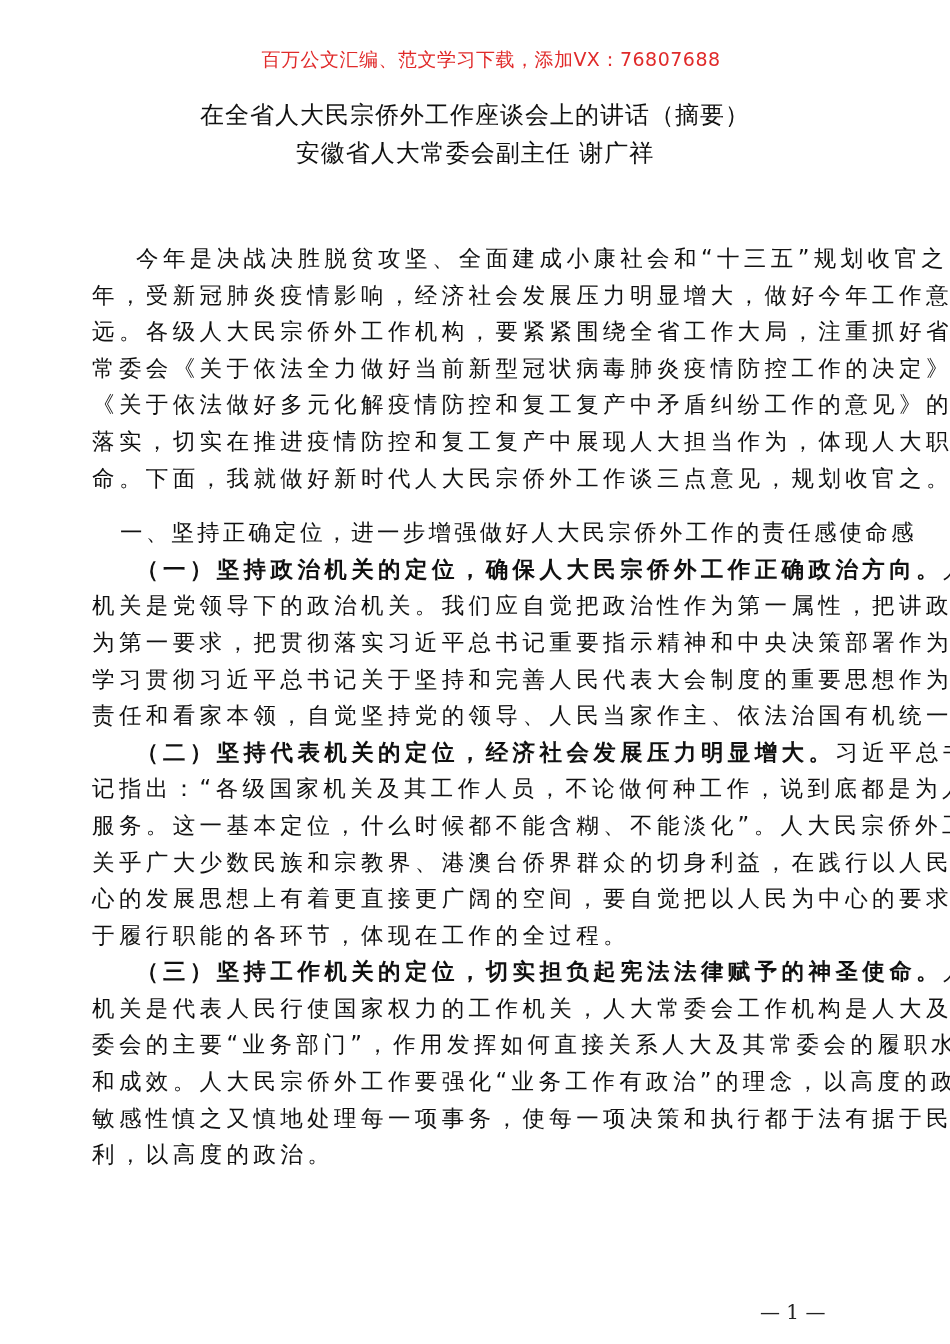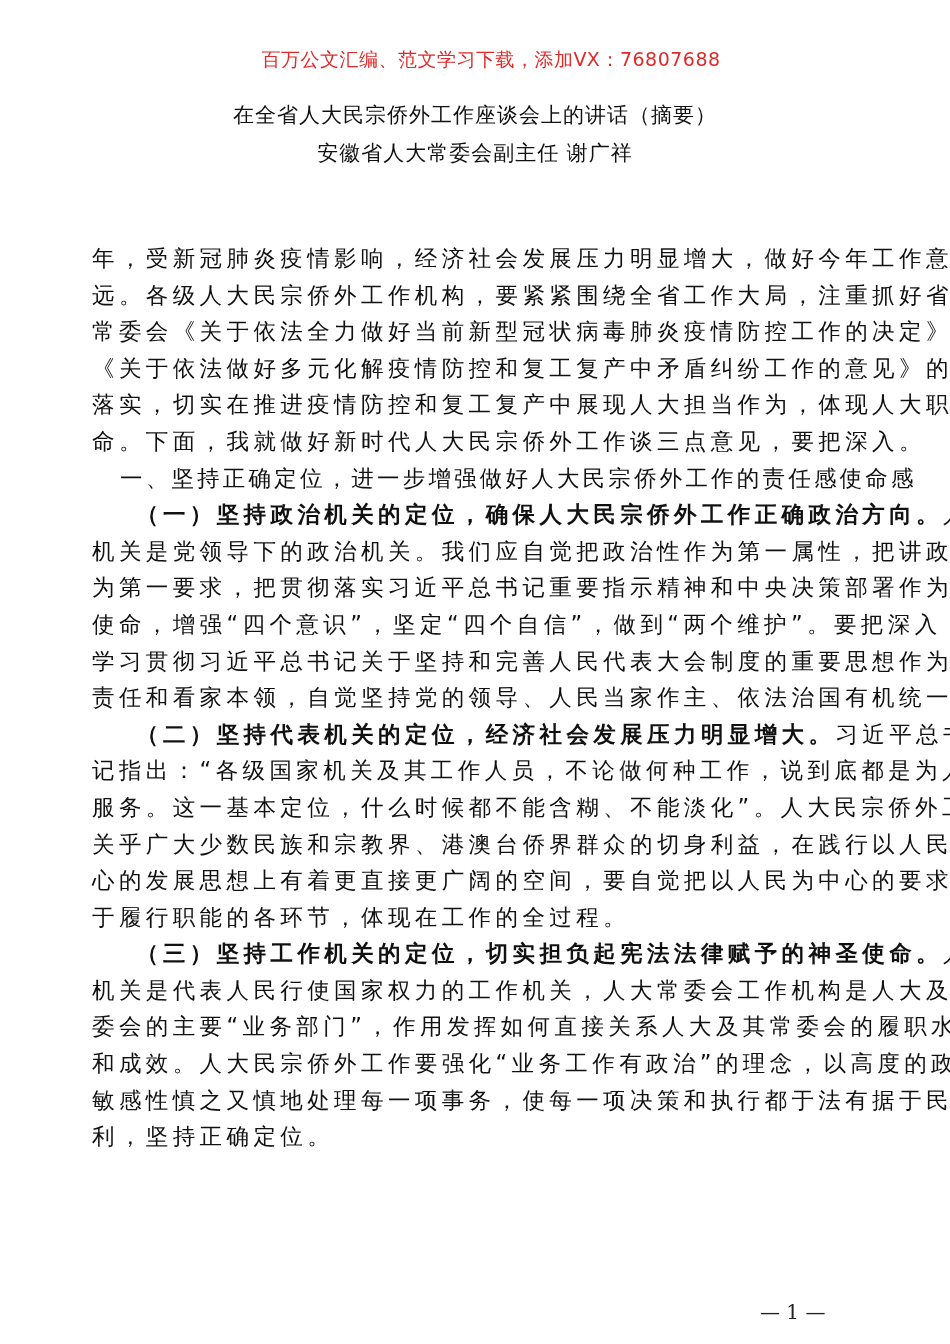--- a/index.html
+++ b/index.html
@@ -1,73 +1,73 @@
 <!DOCTYPE html>
 <html><head>
 <meta charset="utf-8">
 <style>
   html, body { margin: 0; padding: 0; background: #ffffff; }
   body { width: 950px; height: 1344px; position: relative; overflow: hidden;
          font-family: "DejaVu Sans", "Liberation Sans", sans-serif; color: #1a1a1a; }
   .banner { position: absolute; top: 44px; left: 16px; width: 950px; text-align: center;
             font-size: 19px; line-height: 30px; color: #e02a2a; letter-spacing: 0.5px; }
   .title-block { position: absolute; top: 96px; left: 0; width: 950px; text-align: center; }
-  .title-line { font-size: 21px; line-height: 38px; height: 38px; letter-spacing: 1px; color: #111; }
+  .title-line { font-size: 24px; line-height: 38px; height: 38px; letter-spacing: 1px; color: #111; }
   .body { position: absolute; top: 240px; left: 92px; width: 770px; }
   .line { font-size: 22.5px; line-height: 36.6px; height: 36.6px; white-space: nowrap;
           letter-spacing: 4.4px; color: #111; }
   .indent { padding-left: 44px; }
-  .heading1 { padding-left: 28px; letter-spacing: 3.2px; }
+  .heading1 { padding-left: 28px; letter-spacing: 3.2px; margin-top: 18px; }
   .bold { font-weight: bold; }
   .pagenum { position: absolute; top: 1300px; left: 760px; font-family: "DejaVu Serif", serif;
              font-size: 20px; color: #222; }
 </style>
 </head>
 <body>
 
 <div class="banner">百万公文汇编、范文学习下载，添加VX：76807688</div>
 
 <div class="title-block">
   <div class="title-line">在全省人大民宗侨外工作座谈会上的讲话（摘要）</div>
   <div class="title-line">安徽省人大常委会副主任  谢广祥</div>
 </div>
 
 <div class="body">
   <div>
+    <div class="line indent">今年是决战决胜脱贫攻坚、全面建成小康社会和“十三五”规划收官之</div>
     <div class="line">年，受新冠肺炎疫情影响，经济社会发展压力明显增大，做好今年工作意义深</div>
     <div class="line">远。各级人大民宗侨外工作机构，要紧紧围绕全省工作大局，注重抓好省人大</div>
     <div class="line">常委会《关于依法全力做好当前新型冠状病毒肺炎疫情防控工作的决定》和</div>
     <div class="line">《关于依法做好多元化解疫情防控和复工复产中矛盾纠纷工作的意见》的贯彻</div>
     <div class="line">落实，切实在推进疫情防控和复工复产中展现人大担当作为，体现人大职责使</div>
-    <div class="line">命。下面，我就做好新时代人大民宗侨外工作谈三点意见，要把深入。</div>
+    <div class="line">命。下面，我就做好新时代人大民宗侨外工作谈三点意见，规划收官之。</div>
   </div>
 
   <div class="line heading1">一、坚持正确定位，进一步增强做好人大民宗侨外工作的责任感使命感</div>
 
   <div>
     <div class="line indent"><span class="bold">（一）坚持政治机关的定位，确保人大民宗侨外工作正确政治方向。</span><span>人大</span></div>
     <div class="line">机关是党领导下的政治机关。我们应自觉把政治性作为第一属性，把讲政治作</div>
     <div class="line">为第一要求，把贯彻落实习近平总书记重要指示精神和中央决策部署作为第一</div>
-    <div class="line">使命，增强“四个意识”，坚定“四个自信”，做到“两个维护”。要把深入</div>
     <div class="line">学习贯彻习近平总书记关于坚持和完善人民代表大会制度的重要思想作为政治</div>
     <div class="line">责任和看家本领，自觉坚持党的领导、人民当家作主、依法治国有机统一，确</div>
   </div>
 
   <div>
     <div class="line indent"><span class="bold">（二）坚持代表机关的定位，经济社会发展压力明显增大。</span><span>习近平总书</span></div>
     <div class="line">记指出：“各级国家机关及其工作人员，不论做何种工作，说到底都是为人民</div>
     <div class="line">服务。这一基本定位，什么时候都不能含糊、不能淡化”。人大民宗侨外工作</div>
     <div class="line">关乎广大少数民族和宗教界、港澳台侨界群众的切身利益，在践行以人民为中</div>
     <div class="line">心的发展思想上有着更直接更广阔的空间，要自觉把以人民为中心的要求贯穿</div>
     <div class="line">于履行职能的各环节，体现在工作的全过程。</div>
   </div>
 
   <div>
     <div class="line indent"><span class="bold">（三）坚持工作机关的定位，切实担负起宪法法律赋予的神圣使命。</span><span>人大</span></div>
     <div class="line">机关是代表人民行使国家权力的工作机关，人大常委会工作机构是人大及其常</div>
     <div class="line">委会的主要“业务部门”，作用发挥如何直接关系人大及其常委会的履职水平</div>
     <div class="line">和成效。人大民宗侨外工作要强化“业务工作有政治”的理念，以高度的政治</div>
     <div class="line">敏感性慎之又慎地处理每一项事务，使每一项决策和执行都于法有据于民有</div>
-    <div class="line">利，坚持正确定位。</div>
+    <div class="line">利，以高度的政治。</div>
   </div>
 </div>
 
 <div class="pagenum">— 1 —</div>
 
 </body></html>

